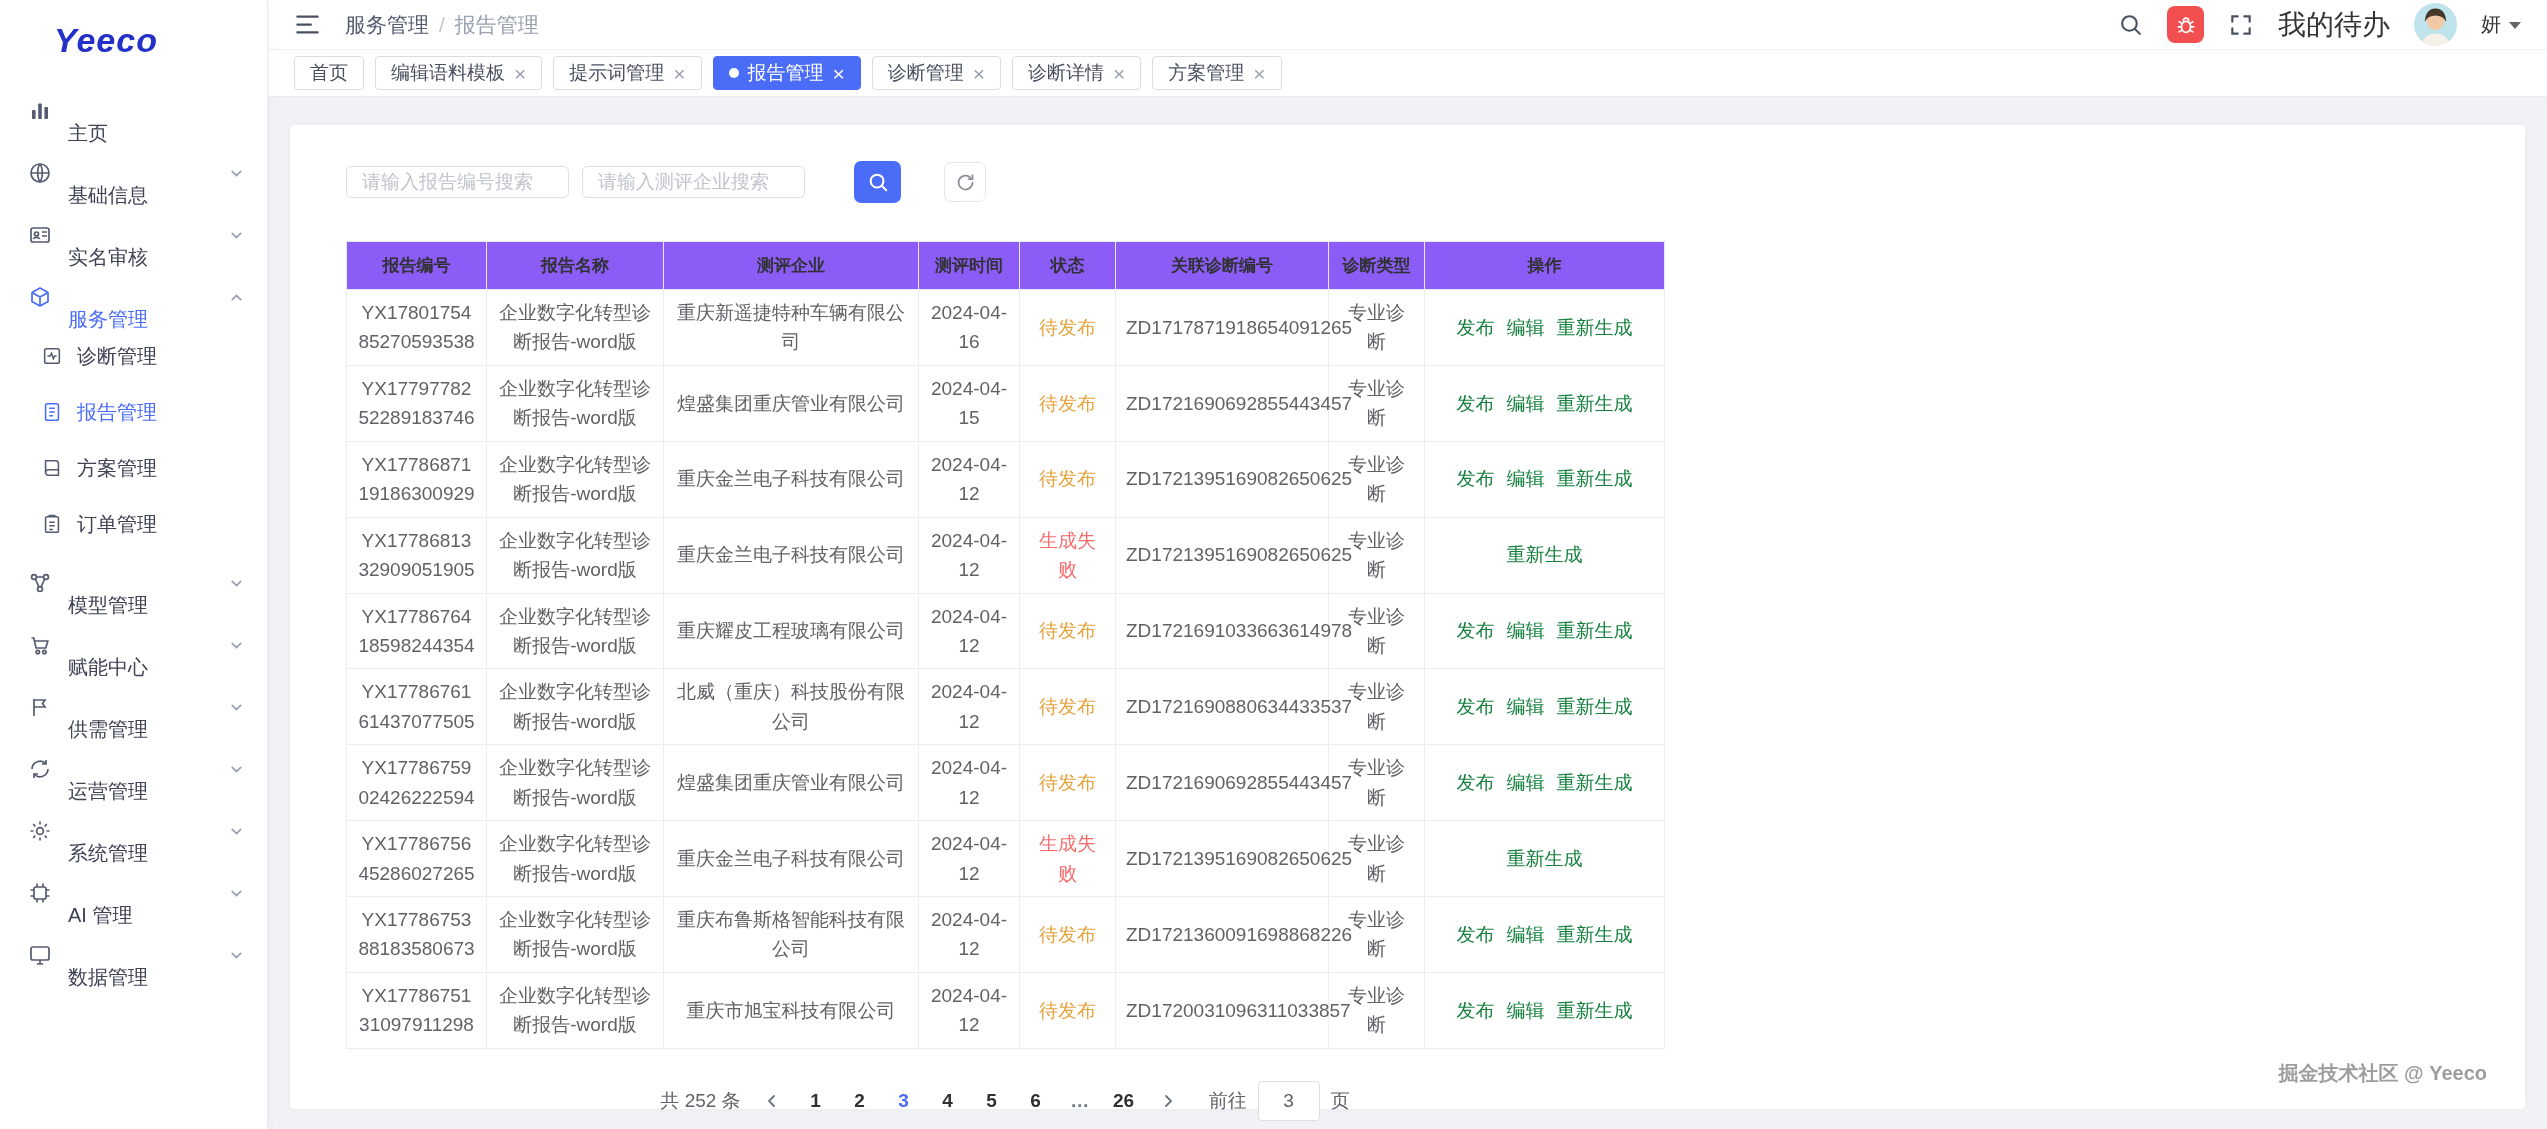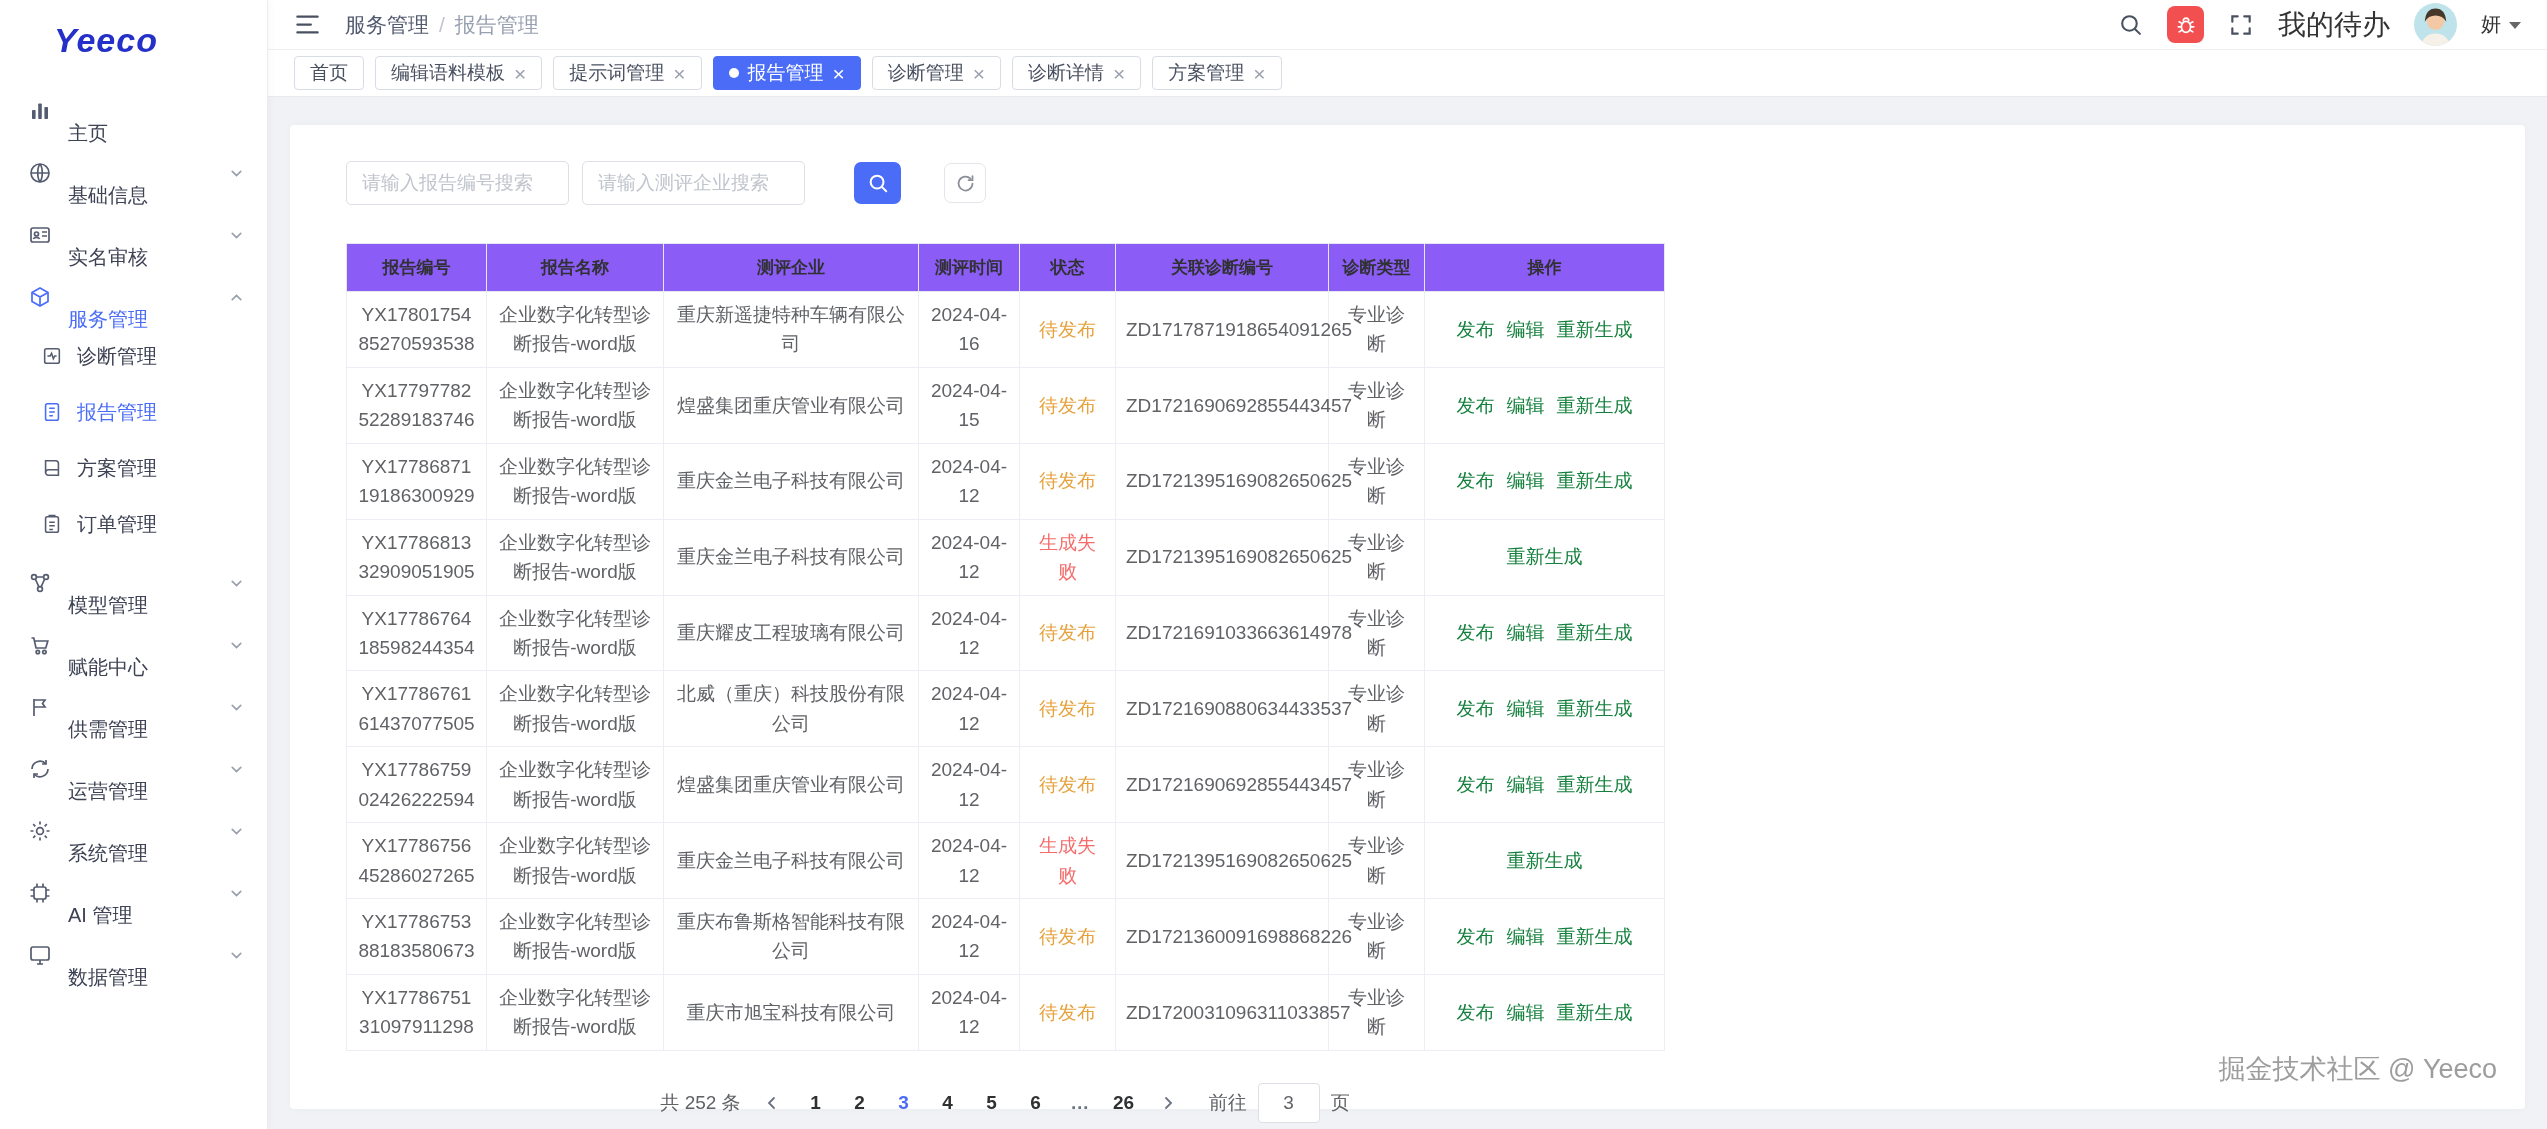--- a/index.html
+++ b/index.html
@@ -54,21 +54,21 @@
   .tab .tab-close { font-size:21px; line-height:1; color:#9aa0ad; }
   .tab .dot { width:10px; height:10px; border-radius:50%; background:#fff; }
   .tab.active { background:#4a6cf7; border-color:#4a6cf7; color:#fff; }
   .tab.active .tab-close { color:#fff; }
 
   .content { flex:1; background:#f0f2f5; padding:28px 22px 20px; overflow:hidden; }
   .card { background:#fff; border-radius:4px; height:100%; padding:36px 0 0 56px;
     box-shadow:0 0 10px rgba(0,0,0,.03); position:relative; }
 
   .toolbar { display:flex; align-items:center; margin-bottom:38px; }
-  .search-input { width:223px; height:44px; border:1px solid #dcdfe6; border-radius:5px;
+  .search-input { width:223px; height:32px; border:1px solid #dcdfe6; border-radius:5px;
     padding:0 15px; font-size:19px; color:#333; outline:none; font-family:inherit; background:#fff; }
   .search-input::placeholder { color:#c0c4cc; }
   .search-input + .search-input { margin-left:13px; }
   .search-btn { width:47px; height:42px; margin-left:49px; background:#4a6cf7; border:none;
     border-radius:7px; display:flex; align-items:center; justify-content:center; color:#fff; cursor:pointer; }
   .refresh-btn { width:42px; height:40px; margin-left:43px; background:#fff; border:1px solid #e3e6eb;
     border-radius:7px; display:flex; align-items:center; justify-content:center; color:#8a8f99; cursor:pointer; }
 
   table.report-table { width:1318px; border-collapse:collapse; table-layout:fixed;
     font-size:19px; color:#606266; }
@@ -87,21 +87,21 @@
   .page-arrow { width:38px; height:38px; display:flex; align-items:center; justify-content:center;
     color:#6b7280; cursor:pointer; }
   .page-item { min-width:38px; height:38px; display:inline-flex; align-items:center;
     justify-content:center; color:#303133; font-weight:600; cursor:pointer; }
   .page-item.active { color:#4a6cf7; }
   .page-item.ellipsis { color:#6b7280; font-weight:700; cursor:default; }
   .goto { display:flex; align-items:center; gap:11px; margin-left:16px; }
   .goto-input { width:62px; height:40px; border:1px solid #dcdfe6; border-radius:4px;
     text-align:center; font-size:19px; color:#606266; outline:none; font-family:inherit; }
 
-  .watermark { position:fixed; right:50px; bottom:42px; font-size:27px; font-weight:400;
+  .watermark { position:fixed; right:60px; bottom:42px; font-size:20px; font-weight:700;
     color:#9d9d9d; z-index:20; }
 </style>
 </head>
 <body>
 
 <div class="app">
 
   <aside class="sidebar">
     <div class="logo">Yeeco</div>
     <nav class="menu">

